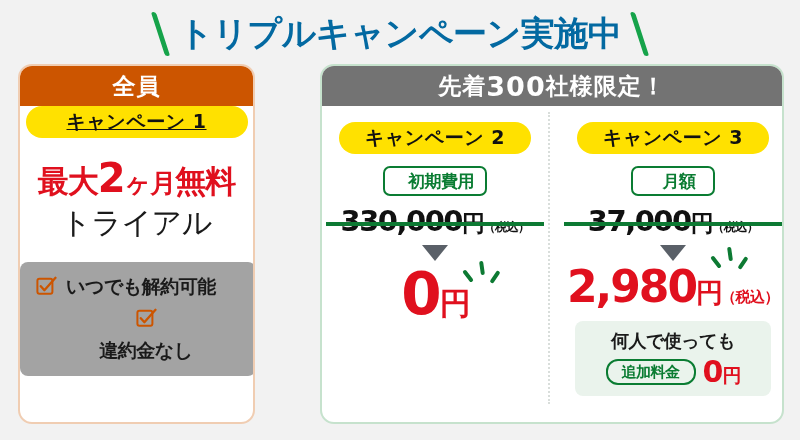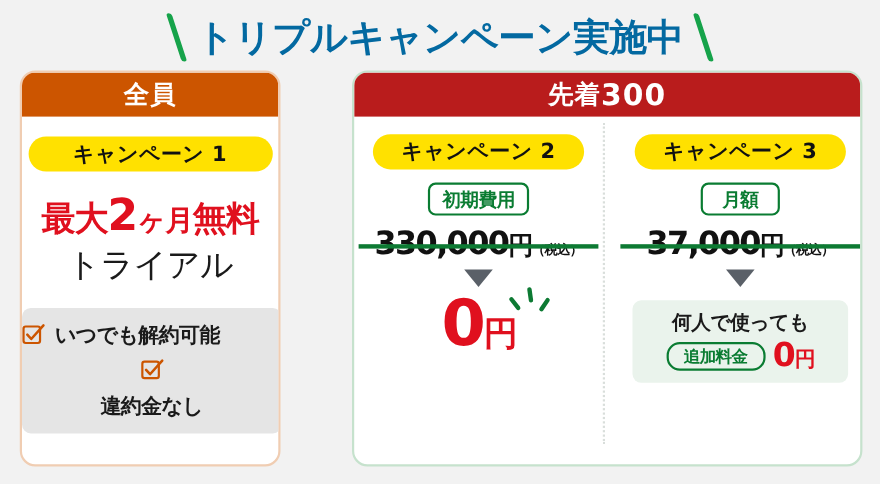--- a/index.html
+++ b/index.html
@@ -38,47 +38,47 @@
   }
   .card-right{
     left:320px;top:64px;width:464px;height:360px;
     border:2px solid #c6e2cd;
   }
   .card-head{
     height:40px;display:flex;align-items:center;justify-content:center;
     font-size:23px;font-weight:700;color:#ffffff;letter-spacing:1px;
   }
   .head-orange{background:#cc5500;}
-  .head-green{background:#b91c1c;}
+  .head-green{background:#737373;}
   .head-green .hnum{font-size:27px;}
 
   
   .pill{
     background:#ffe100;border-radius:18px;height:32px;
     display:flex;align-items:center;justify-content:center;
     font-size:19px;font-weight:700;color:#111;letter-spacing:0.5px;
   }
 
   
   .left-body{padding:0;position:relative;height:316px;}
-  .pill-1{margin:18px auto 0;width:222px;}
+  .pill-1{margin:0 auto 0;width:222px;text-decoration:underline;}
   .headline{
     margin-top:18px;text-align:center;
     font-size:31px;font-weight:700;color:#e0101e;line-height:1.12;
     letter-spacing:-1px;white-space:nowrap;
   }
   .headline .big{font-size:40px;}
   .headline .ke{font-size:26px;}
   .sub-headline{
     margin-top:2px;text-align:center;
     font-size:30px;font-weight:400;color:#1a1a1a;letter-spacing:-0.5px;
   }
   .check-box{
-    margin:18px auto 0;width:236px;background:#e5e5e5;border-radius:8px;
-    padding:12px 0 12px 0;box-sizing:border-box;
+    margin:18px auto 0;width:236px;background:#a3a3a3;border-radius:8px;
+    padding:12px 0 12px 16px;box-sizing:border-box;
   }
   .check-row{
     display:flex;align-items:center;gap:9px;margin-bottom:8px;
   }
   .check-row:last-child{margin-bottom:0;flex-direction:column;}
   .check-row .cb{width:21px;height:21px;flex:0 0 21px;position:relative;}
   .check-row .ctext{font-size:19px;font-weight:600;color:#1a1a1a;letter-spacing:-0.5px;}
 
   
   .right-body{position:relative;height:252px;}
@@ -88,21 +88,21 @@
   .col-a{left:0;}
   .col-b{left:238px;}
   .divider{
     position:absolute;left:226px;top:6px;width:0;height:292px;
     border-left:2px dotted #d9dedb;
   }
   .pill-2{margin:16px auto 0;width:192px;}
   .tag{
     margin:12px auto 0;border:2px solid #0a7c32;border-radius:7px;
     height:26px;width:88px;display:flex;align-items:center;justify-content:center;
-    font-size:17px;font-weight:700;color:#0a7c32;letter-spacing:-0.5px;
+    font-size:17px;font-weight:700;color:#0a7c32;letter-spacing:-0.5px;padding-left:12px;
   }
   .tag.wide{width:68px;margin-top:12px;}
   .old-price{
     position:relative;margin:8px auto 0;text-align:center;
     font-size:29px;font-weight:700;color:#111;letter-spacing:-1.5px;
     white-space:nowrap;
   }
   .old-price .yen{font-size:23px;}
   .old-price .tax{font-size:12px;font-weight:700;letter-spacing:-0.5px;}
   .strike{
@@ -187,20 +187,21 @@
         </div>
       </div>
 
     </div>
   </div>
 
   <div class="card card-right">
     <div class="card-head head-green">
       <span>先着</span>
         <span class="hnum">300</span>
+        <span>社様限定！</span>
     </div>
 
     <div class="right-body">
       <div class="divider"></div>
 
       <div class="col col-a">
         <div class="pill pill-2">キャンペーン 2</div>
 
         <div class="tag">初期費用</div>
 
@@ -226,20 +227,28 @@
 
         <div class="tag wide">月額</div>
 
         <div class="old-price">
           <span>37,000</span><span class="yen">円</span><span class="tax">（税込）</span>
           <span class="strike"></span>
         </div>
 
         <div class="arrow"></div>
 
+        <div class="new-price small">
+          <span>2,980</span><span class="yen">円</span><span class="tax">（税込）</span>
+          <span class="sparkle" style="left:150px;top:-20px;width:44px;height:40px;">
+            <i style="left:4px;top:10px;transform:rotate(-38deg);"></i>
+            <i style="left:18px;top:2px;transform:rotate(-8deg);"></i>
+            <i style="left:31px;top:11px;transform:rotate(34deg);"></i>
+          </span>
+        </div>
 
         <div class="extra-box">
           <div class="extra-title">何人で使っても</div>
           <div class="extra-row">
             <span class="extra-tag">追加料金</span>
             <span class="extra-zero"><span>0</span><span class="yen">円</span></span>
           </div>
         </div>
       </div>
 

